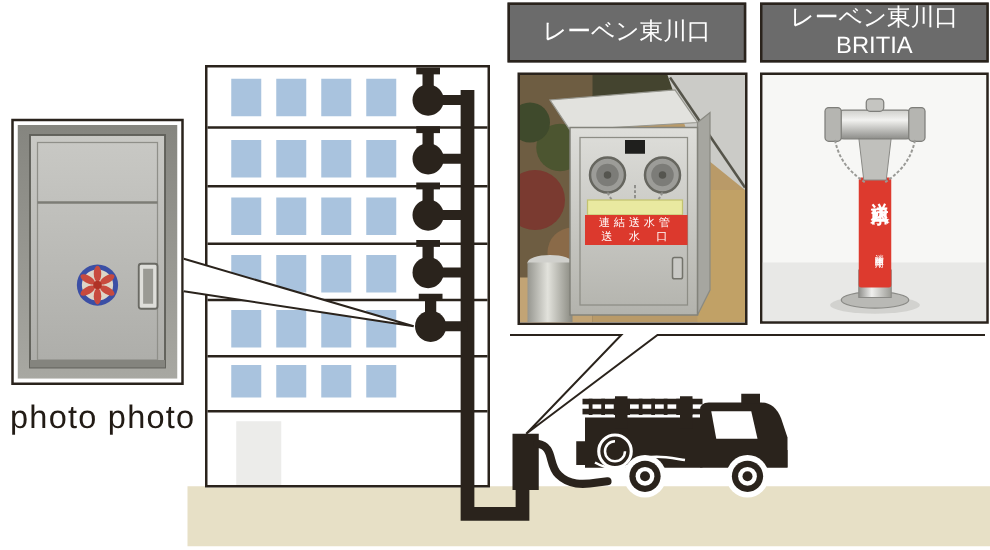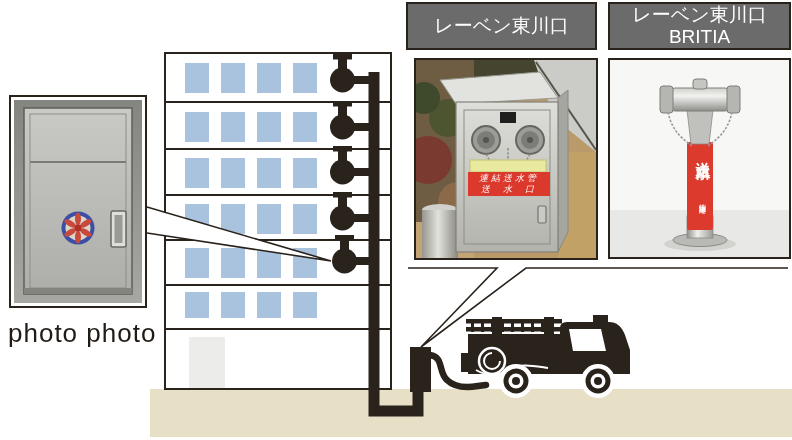--- a/index.html
+++ b/index.html
@@ -122,21 +122,21 @@
         <rect x="97" y="111" width="15" height="36" rx="2" fill="#dededa" stroke="#6a6a64" stroke-width="1.5"></rect>
         <rect x="100.5" y="115" width="8" height="28" fill="#9a9a94"></rect>
       </g>
     </svg>
   </div>
   <div class="caption left">photo photo</div>
 
   <div class="panel-header" style="left:406px;top:2px;width:191px;height:48px;">
     <div>レーベン東川口</div>
   </div>
-  <div class="panel-photo" style="left:414px;top:58px;width:184px;height:202px;font-style:italic;">
+  <div class="panel-photo" style="left:414px;top:58px;width:184px;height:202px;">
     <svg width="180" height="198" viewBox="0 0 180 198">
       <defs>
         <linearGradient id="faceG" x1="0" y1="0" x2="0" y2="1">
           <stop offset="0" stop-color="#dededa"></stop>
             <stop offset="1" stop-color="#b3b3ad"></stop>
         </linearGradient>
         <linearGradient id="cylG" x1="0" y1="0" x2="1" y2="0">
           <stop offset="0" stop-color="#96968f"></stop>
             <stop offset="0.45" stop-color="#e2e2dc"></stop>
             <stop offset="1" stop-color="#88887f"></stop>

